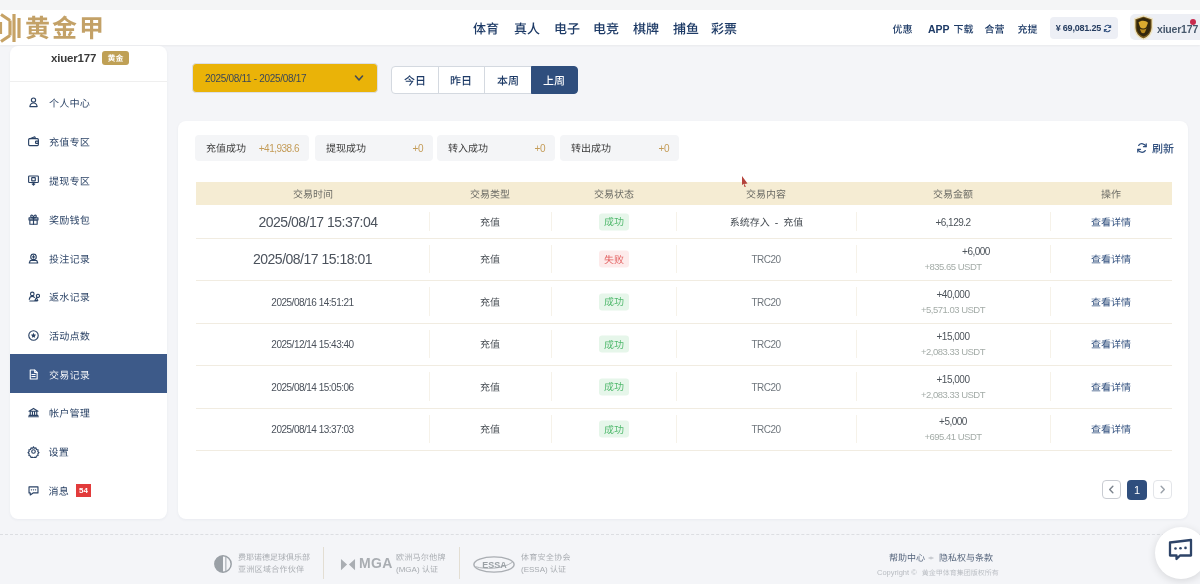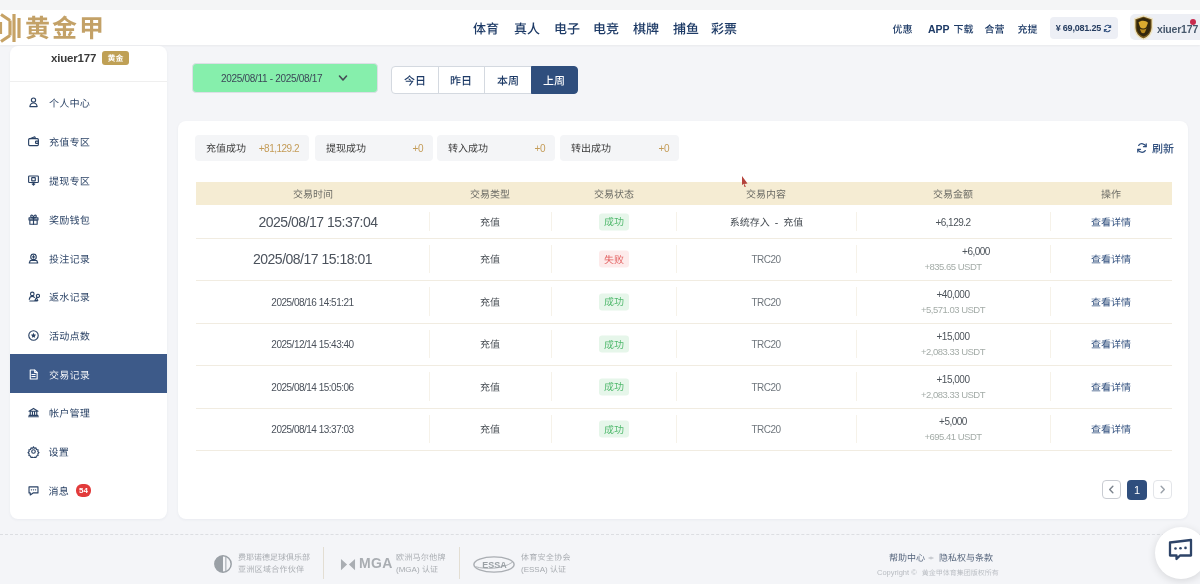--- a/index.html
+++ b/index.html
@@ -254,22 +254,22 @@
       <path d="M2.5 3.5h11v7.5h-6L4 13.5v-2.5H2.5z"></path>
       <path d="M5.5 7.2h.01M8 7.2h.01M10.5 7.2h.01" stroke-linecap="round" stroke-width="1.7"></path>
     </svg>
   </div>
 <div class="abs fx" style="left:48px;top:491px;height:0">
     <svg style="vertical-align:-1.36px;" width="21.3" height="10" viewBox="0 -880 2029 1000" fill="#2a4265">
       <use href="#gR6d88"></use>
       <use href="#gR606f" x="1029"></use>
     </svg>
   </div>
-<div class="abs fx" style="left:76px;top:484px;width:15px;height:13px;background:#e23b3b;border-radius:6px;justify-content:center;font-size:8px;font-weight:bold;color:#fff">54</div>
-<div class="abs fx" style="left:192px;top:63px;width:186px;height:30px;background:#86efac;border:1px solid #dcdfe6;border-radius:4px;padding:0 28px;font-size:10px;letter-spacing:-.3px;color:#3c4858">2025/08/11 - 2025/08/17<svg style="margin-left:auto" width="12" height="12" viewBox="0 0 12 12" fill="none" stroke="#444b55" stroke-width="1.6" stroke-linecap="round" stroke-linejoin="round">
+<div class="abs fx" style="left:76px;top:484px;width:15px;height:13px;background:#e23b3b;border-radius:0;justify-content:center;font-size:8px;font-weight:bold;color:#fff">54</div>
+<div class="abs fx" style="left:192px;top:63px;width:186px;height:30px;background:#eab308;border:1px solid #dcdfe6;border-radius:4px;padding:0 12px;font-size:10px;letter-spacing:-.3px;color:#3c4858">2025/08/11 - 2025/08/17<svg style="margin-left:auto" width="12" height="12" viewBox="0 0 12 12" fill="none" stroke="#444b55" stroke-width="1.6" stroke-linecap="round" stroke-linejoin="round">
       <path d="M2.5 4l3.5 4 3.5-4"></path>
     </svg></div>
 <div class="abs fx" style="left:392.0px;top:66px;width:47.5px;height:28px;background:#fff;border-radius:4px 0 0 4px;border:1px solid #d4d9e0;justify-content:center;margin-left:-1px">
     <svg style="vertical-align:-1.43px;" width="22.0" height="11" viewBox="0 -880 2000 1000" fill="#1d3a66">
       <use href="#gM4eca"></use>
       <use href="#gM65e5" x="1000"></use>
     </svg>
   </div>
 <div class="abs fx" style="left:438.5px;top:66px;width:47.5px;height:28px;background:#fff;border:1px solid #d4d9e0;justify-content:center;margin-left:-1px">
     <svg style="vertical-align:-1.43px;" width="22.0" height="11" viewBox="0 -880 2000 1000" fill="#1d3a66">
@@ -290,21 +290,21 @@
     </svg>
   </div>
 <div class="card" style="left:178px;top:121px;width:1010px;height:398px"></div>
 <div class="abs fx" style="left:195px;top:135px;width:114px;height:26px;background:#f4f5f7;border-radius:4px;padding:0 10px">
     <svg style="vertical-align:-1.36px;" width="42.0" height="10" viewBox="0 -880 4000 1000" fill="#3a3a3a">
       <use href="#gR5145"></use>
       <use href="#gR503c" x="1000"></use>
       <use href="#gR6210" x="2000"></use>
       <use href="#gR529f" x="3000"></use>
     </svg>
-    <span class="num" style="margin-left:auto;font-size:10px;color:#c49c58">+81,129.2</span>
+    <span class="num" style="margin-left:auto;font-size:10px;color:#c49c58">+41,938.6</span>
   </div>
 <div class="abs fx" style="left:315px;top:135px;width:118px;height:26px;background:#f4f5f7;border-radius:4px;padding:0 10px">
     <svg style="vertical-align:-1.36px;" width="42.0" height="10" viewBox="0 -880 4000 1000" fill="#3a3a3a">
       <use href="#gR63d0"></use>
       <use href="#gR73b0" x="1000"></use>
       <use href="#gR6210" x="2000"></use>
       <use href="#gR529f" x="3000"></use>
     </svg>
     <span class="num" style="margin-left:auto;font-size:10px;color:#c49c58">+0</span>
   </div>

